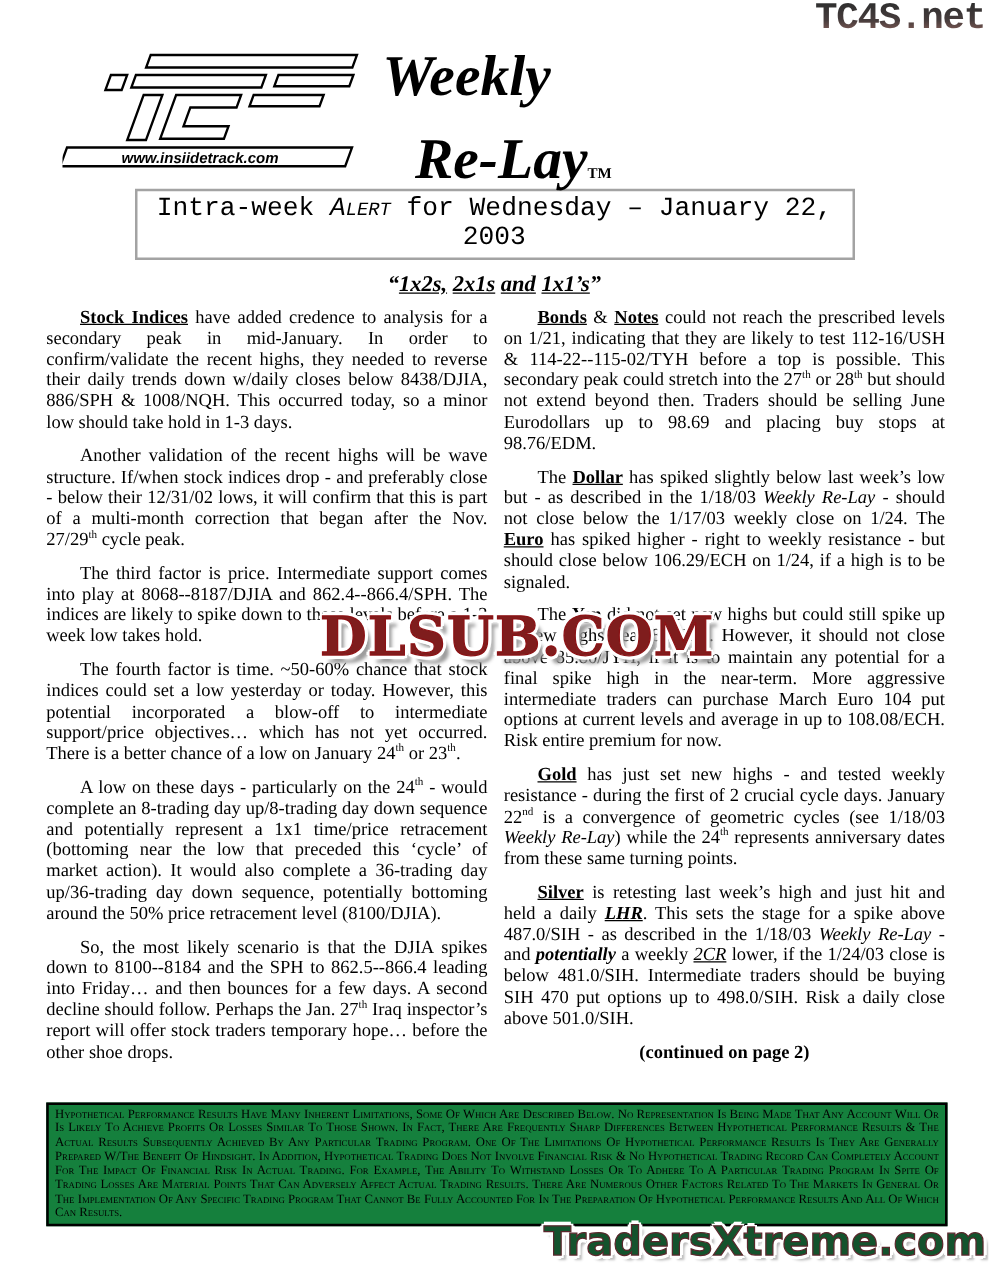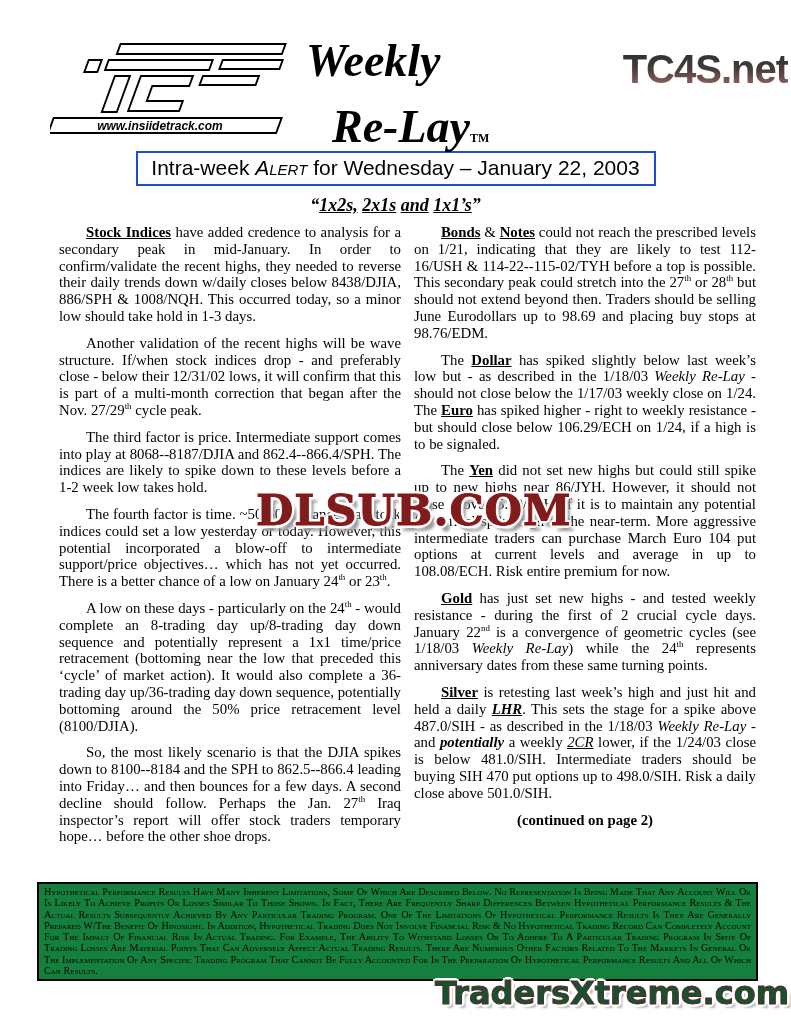--- a/index.html
+++ b/index.html
@@ -14,30 +14,29 @@
     color: #000;
     overflow: hidden;
   }
 
   
   .tc4s {
     position: absolute;
     top: 0;
     right: 3px;
     z-index: 10;
-    font-family: Liberation Sans, sans-serif;
-    font-weight: bold;
-    font-size: 40px;
+    font-family: Liberation Mono, monospace;
+    font-weight: bold;
+    font-size: 30px;
     line-height: 1.05;
     letter-spacing: -1px;
     background: linear-gradient(180deg, #2f2f2f 8%, #463c3c 50%, #96665f 92%);
     -webkit-background-clip: text;
     background-clip: text;
     color: transparent;
-    margin-top: 48px;
   }
 
   
   .masthead {
     position: relative;
     margin: 36px 0 0 50px;
     height: 104px;
     display: flex;
     align-items: flex-start;
   }
@@ -57,41 +56,41 @@
     margin-left: 4px;
     margin-top: 4px;
     white-space: nowrap;
   }
   .mt2 { padding-left: 26px; margin-top: 24px; }
   .tm { font-size: 12px; font-style: normal; }
 
   
   .banner-wrap { display: flex; justify-content: center; margin-top: 11px; }
   .banner {
-    width: 520px;
-    border: 2px solid #1d4ed8;
+    width: 576px;
+    border: 2px solid #a3a3a3;
     background: #fff;
     text-align: center;
-    font-family: Liberation Sans, sans-serif;
+    font-family: Liberation Mono, monospace;
     font-size: 21px;
     padding: 3px 0 4px 0;
   }
   .subtitle {
     text-align: center;
     font-weight: bold;
     font-style: italic;
     font-size: 18px;
     margin-top: 9px;
   }
 
   
   .columns {
     display: flex;
     gap: 13px;
-    padding: 0 35px 0 59px;
+    padding: 0 35px 0 37px;
     margin-top: 8px;
   }
   .col {
     flex: 1;
     font-size: 14.8px;
     line-height: 16.8px;
     text-align: justify;
   }
   .body-para { margin: 0 0 10px 0; text-indent: 27px; }
   .align-right { text-align: center; text-indent: 0; margin-top: 0; }

